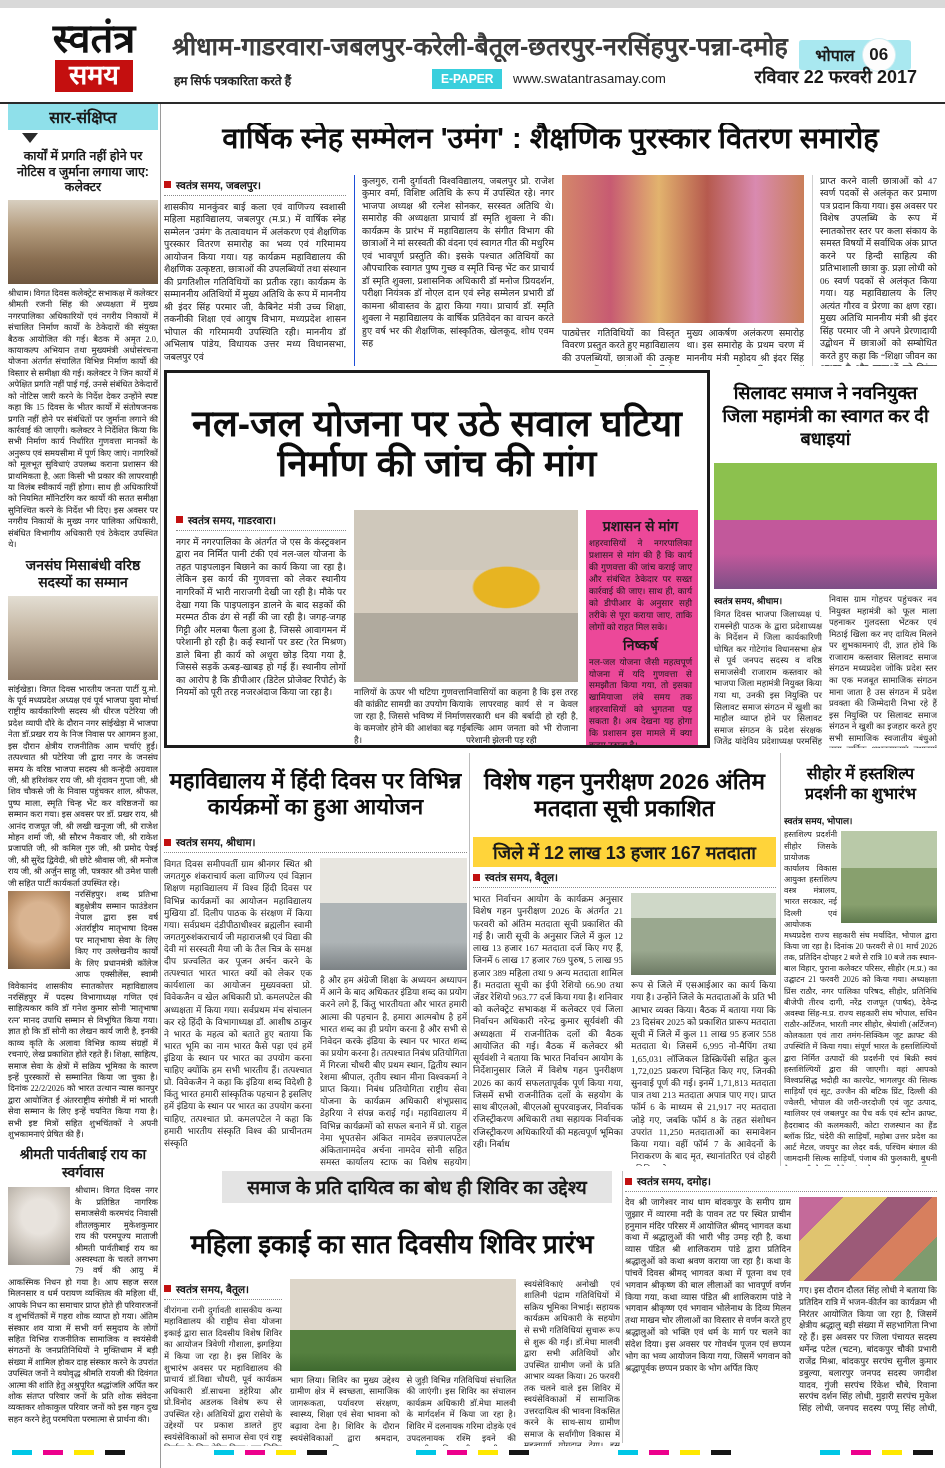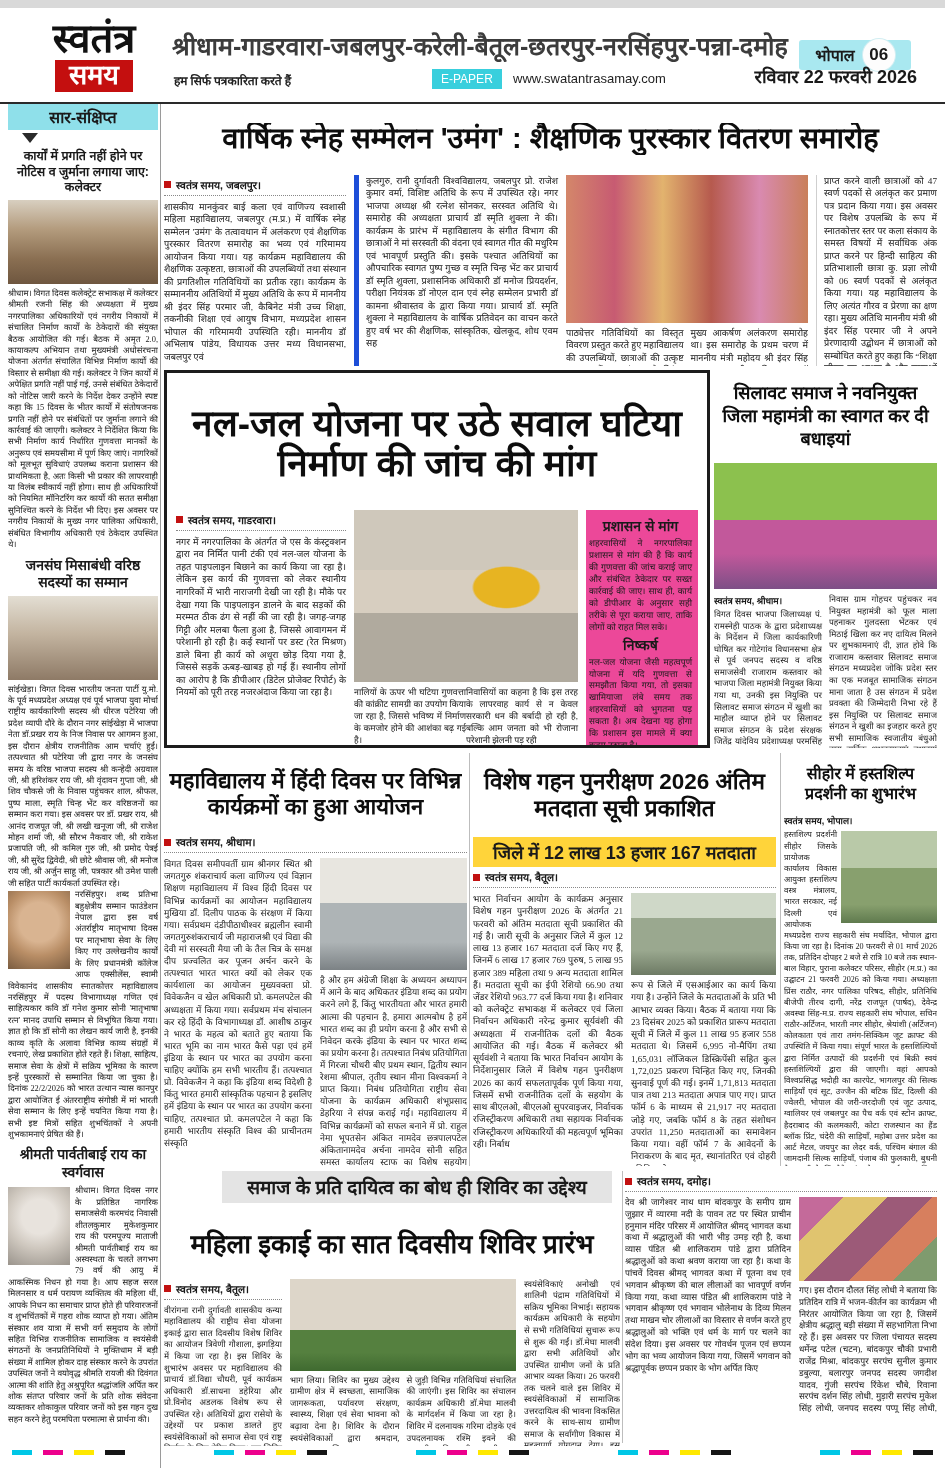--- a/index.html
+++ b/index.html
@@ -14,21 +14,21 @@
   .cities{position:absolute;left:172px;top:20px;width:620px;font-family:"Liberation Sans",sans-serif;
           font-weight:bold;font-size:25px;color:#3c3c3c;white-space:nowrap;overflow:hidden;}
   .edition-badge{position:absolute;left:799px;top:32px;width:112px;height:30px;background:#a9e8f0;
                  display:flex;align-items:center;justify-content:center;gap:8px;border-radius:3px;}
   .edition-badge .ed{font-family:Liberation Mono, monospace;font-weight:bold;font-size:16px;}
   .edition-badge .pg{width:32px;height:32px;border-radius:50%;background:#fdfdfd;box-shadow:0 0 0 1px #d2eef2;
                      display:flex;align-items:center;justify-content:center;font-family:"Liberation Sans",sans-serif;
                      font-weight:bold;font-size:17px;}
   .tagline{position:absolute;left:174px;top:64px;font-size:12px;font-weight:bold;color:#222;}
   .epaper{position:absolute;left:432px;top:61px;background:#39cfdd;color:#fff;font-family:"Liberation Sans",sans-serif;
-          font-weight:normal;font-size:12px;padding:3px 9px;}
+          font-weight:bold;font-size:12px;padding:3px 9px;}
   .website{position:absolute;left:513px;top:63px;font-family:"Liberation Sans",sans-serif;font-size:13px;color:#222;}
   .date{position:absolute;right:28px;top:56px;font-family:"Liberation Sans",sans-serif;font-weight:bold;font-size:18px;}
   
   .vline{position:absolute;left:160px;top:96px;height:1368px;border-left:1px solid #9a9a9a;}
   .byline{display:flex;align-items:center;gap:5px;font-family:"Liberation Sans",sans-serif;font-weight:bold;
           font-size:10.5px;border-bottom:1px dotted #888;padding-bottom:3px;margin:3px 0 5px 0;}
   .byline .sq{width:7px;height:7px;background:#c21111;flex:0 0 auto;}
   .inline-byline{font-family:"Liberation Sans",sans-serif;font-weight:bold;font-size:9px;margin-bottom:2px;}
   .jtext{text-align:justify;line-height:1.36;word-break:break-word;}
   .art-title{font-family:"Liberation Sans",sans-serif;font-weight:bold;text-align:center;color:#0d0d0d;}
@@ -58,21 +58,21 @@
   .sb-photo{height:84px;margin:2px 0 4px 0;}
   .sb-float{float:left;width:62px;height:78px;margin:2px 5px 2px 0;}
   .sb-body{font-size:8.4px;line-height:1.36;text-align:justify;}
   .mark{height:5px;width:20px;}
   .mk-c{background:#00c7e6;}.mk-m{background:#ec008c;}.mk-y{background:#ffe800;}.mk-k{background:#151515;}
   
   .umang{position:absolute;left:164px;top:96px;width:773px;height:262px;overflow:hidden;}
   .umang .art-title{font-size:29px;line-height:1.1;white-space:nowrap;overflow:hidden;}
   .umang .body{display:flex;gap:8px;margin-top:4px;height:212px;overflow:hidden;font-size:9.2px;}
   .umang .z1{width:182px;flex:0 0 auto;}
-  .umang .z2{width:192px;flex:0 0 auto;border-left:5px solid #1d4ed8;padding-left:7px;}
+  .umang .z2{width:192px;flex:0 0 auto;border-left:1px solid #1d4ed8;padding-left:7px;}
   .umang .z3{width:242px;flex:0 0 auto;}
   .umang .z3 .ph{height:148px;margin-bottom:4px;}
   .umang .z3 .sub{display:flex;gap:7px;}
   .umang .z3 .sub div{flex:1;}
   .umang .z4{flex:1;border-left:1px solid #cfcfcf;padding-left:7px;}
   
   .naljal{position:absolute;left:164px;top:362px;width:546px;height:378px;border:3px solid #1c1c1c;
           box-sizing:border-box;padding:6px 9px;overflow:hidden;}
   .naljal .art-title{font-size:37px;line-height:1.1;}
   .naljal .body{display:flex;gap:8px;margin-top:5px;height:248px;overflow:hidden;}
@@ -143,21 +143,21 @@
       <div class="m2">समय</div>
     </div>
     <div class="cities">श्रीधाम-गाडरवारा-जबलपुर-करेली-बैतूल-छतरपुर-नरसिंहपुर-पन्ना-दमोह</div>
     <div class="edition-badge">
       <span class="ed">भोपाल</span>
       <span class="pg">06</span>
     </div>
     <div class="tagline">हम सिर्फ पत्रकारिता करते हैं</div>
     <div class="epaper">E-PAPER</div>
     <div class="website">www.swatantrasamay.com</div>
-    <div class="date">रविवार 22 फरवरी 2026</div>
+    <div class="date">रविवार 22 फरवरी 2017</div>
   </div>
 
   <div class="vline"></div>
 
   <div class="sidebar">
     <div class="sb-head">सार-संक्षिप्त</div>
     <div class="sb-tri"></div>
 
     <div class="sb-art">
       <div class="sb-title">कार्यों में प्रगति नहीं होने पर नोटिस व जुर्माना लगाया जाए: कलेक्टर</div>

